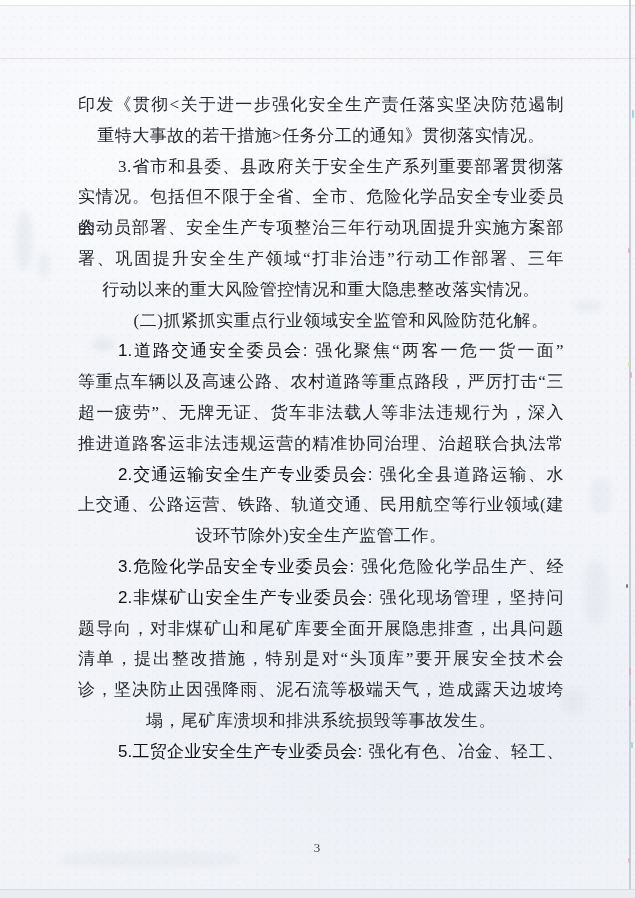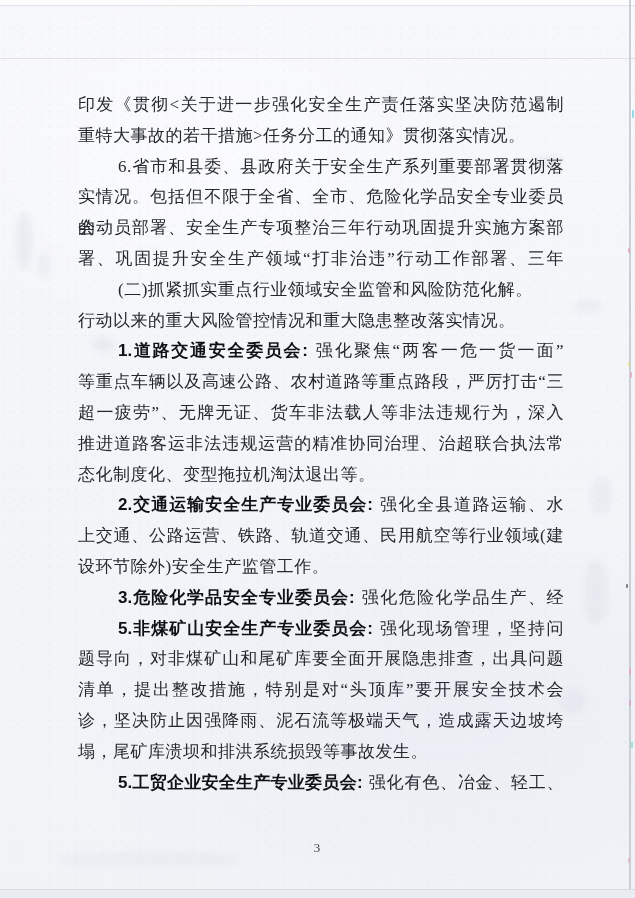--- a/index.html
+++ b/index.html
@@ -40,30 +40,30 @@
   }
   .edge-tick{position:absolute;width:2px;border-radius:1px;opacity:.8;}
   .smudge{position:absolute;background:#9aa3b2;filter:blur(3px);border-radius:40%;}
   .text-block{
     position:absolute;left:78px;top:90px;width:486px;
     font-size:17px;color:#262830;
     letter-spacing:.5px;
   }
   .doc-line{
     height:30.8px;line-height:30.8px;
-    white-space:nowrap;text-align:left;overflow:visible;
+    white-space:nowrap;text-align:center;overflow:visible;
   }
   .doc-line.fill{
     white-space:normal;text-align:justify;text-align-last:justify;
     -moz-text-align-last:justify;
   }
   .doc-line.indent{padding-left:40px;}
   .doc-line.fill.indent{padding-left:40px;}
   .hd{
-    font-weight:bold;color:#101116;
+    font-weight:normal;color:#101116;
     font-family:"Liberation Sans","DejaVu Sans",sans-serif;
     margin-right:6px;letter-spacing:0;
   }
   .page-number{
     position:absolute;left:0;top:840px;width:635px;
     text-align:center;font-size:13px;color:#3a3d44;
     letter-spacing:1px;
   }
 </style>
 </head>
@@ -94,36 +94,35 @@
   <div class="smudge" style="left:536px;top:156px;width:26px;height:12px;opacity:.14;"></div>
   <div class="smudge" style="left:574px;top:300px;width:28px;height:12px;opacity:.10;"></div>
   <div class="smudge" style="left:590px;top:478px;width:22px;height:36px;opacity:.09;"></div>
   <div class="smudge" style="left:584px;top:560px;width:24px;height:64px;opacity:.09;"></div>
   <div class="smudge" style="left:560px;top:688px;width:26px;height:26px;opacity:.08;"></div>
   <div class="smudge" style="left:60px;top:852px;width:180px;height:16px;opacity:.07;"></div>
 
   <div class="text-block">
       <div class="doc-line fill"><span>印发《贯彻&lt;关于进一步强化安全生产责任落实坚决防范遏制</span></div>
       <div class="doc-line"><span>重特大事故的若干措施&gt;任务分工的通知》贯彻落实情况。</span></div>
-      <div class="doc-line indent fill"><span>6.省市和县委、县政府关于安全生产系列重要部署贯彻落</span></div>
+      <div class="doc-line indent fill"><span>3.省市和县委、县政府关于安全生产系列重要部署贯彻落</span></div>
       <div class="doc-line fill"><span>实情况。包括但不限于全省、全市、危险化学品安全专业委员会</span></div>
       <div class="doc-line fill"><span>的动员部署、安全生产专项整治三年行动巩固提升实施方案部</span></div>
       <div class="doc-line fill"><span>署、巩固提升安全生产领域“打非治违”行动工作部署、三年</span></div>
+      <div class="doc-line"><span>行动以来的重大风险管控情况和重大隐患整改落实情况。</span></div>
       <div class="doc-line indent"><span>(二)抓紧抓实重点行业领域安全监管和风险防范化解。</span></div>
-      <div class="doc-line"><span>行动以来的重大风险管控情况和重大隐患整改落实情况。</span></div>
       <div class="doc-line indent fill"><b class="hd">1.道路交通安全委员会:</b><span>强化聚焦“两客一危一货一面”</span></div>
       <div class="doc-line fill"><span>等重点车辆以及高速公路、农村道路等重点路段，严厉打击“三</span></div>
       <div class="doc-line fill"><span>超一疲劳”、无牌无证、货车非法载人等非法违规行为，深入</span></div>
       <div class="doc-line fill"><span>推进道路客运非法违规运营的精准协同治理、治超联合执法常</span></div>
-      <div class="doc-line"><span>态化制度化、变型拖拉机淘汰退出等。</span></div>
       <div class="doc-line indent fill"><b class="hd">2.交通运输安全生产专业委员会:</b><span>强化全县道路运输、水</span></div>
       <div class="doc-line fill"><span>上交通、公路运营、铁路、轨道交通、民用航空等行业领域(建</span></div>
       <div class="doc-line"><span>设环节除外)安全生产监管工作。</span></div>
       <div class="doc-line indent fill"><b class="hd">3.危险化学品安全专业委员会:</b><span>强化危险化学品生产、经</span></div>
-      <div class="doc-line indent fill"><b class="hd">5.非煤矿山安全生产专业委员会:</b><span>强化现场管理，坚持问</span></div>
+      <div class="doc-line indent fill"><b class="hd">2.非煤矿山安全生产专业委员会:</b><span>强化现场管理，坚持问</span></div>
       <div class="doc-line fill"><span>题导向，对非煤矿山和尾矿库要全面开展隐患排查，出具问题</span></div>
       <div class="doc-line fill"><span>清单，提出整改措施，特别是对“头顶库”要开展安全技术会</span></div>
       <div class="doc-line fill"><span>诊，坚决防止因强降雨、泥石流等极端天气，造成露天边坡垮</span></div>
       <div class="doc-line"><span>塌，尾矿库溃坝和排洪系统损毁等事故发生。</span></div>
       <div class="doc-line indent fill"><b class="hd">5.工贸企业安全生产专业委员会:</b><span>强化有色、冶金、轻工、</span></div>
     </div>
 
   <div class="page-number">3</div>
 
 </div>

